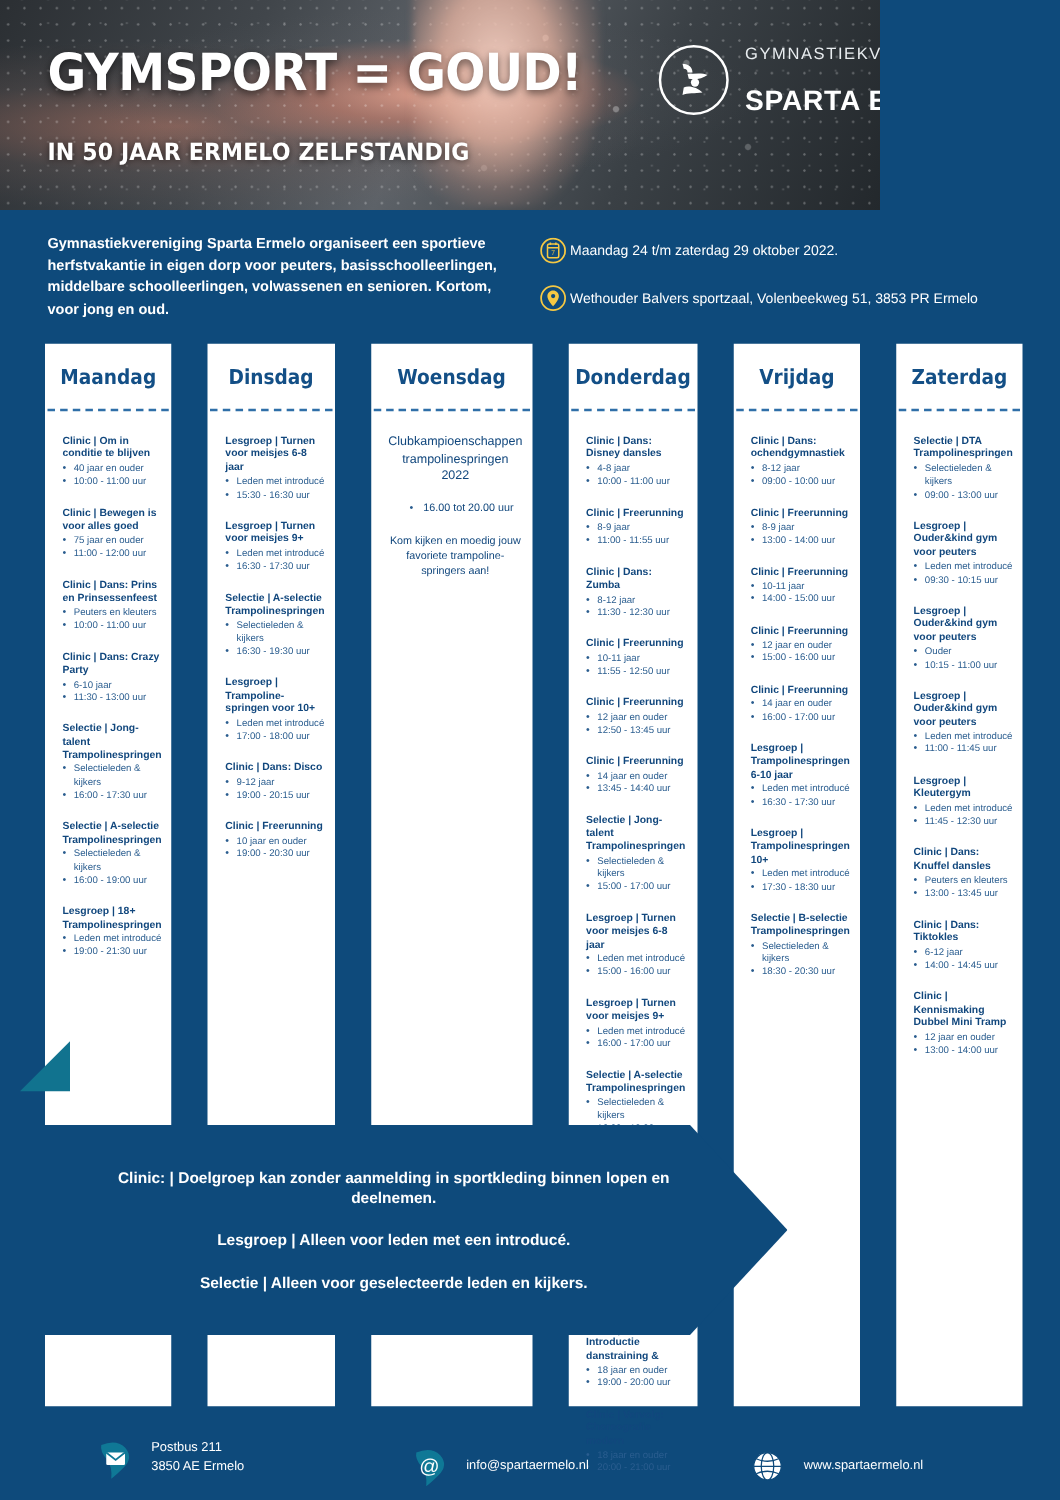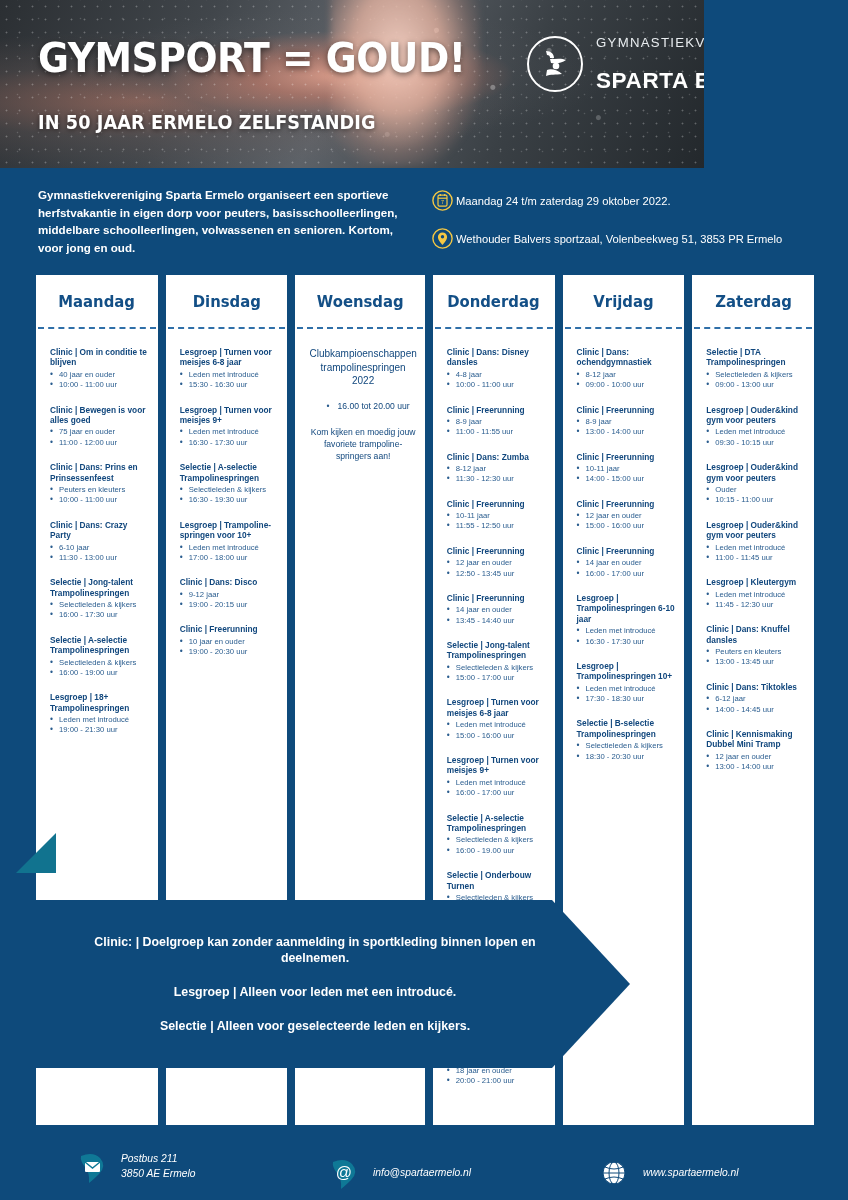--- a/index.html
+++ b/index.html
@@ -73,21 +73,21 @@
   .badge50 svg { position:absolute; left:0; top:0; }
 
   
   .intro { position:absolute; left:38px; top:186px; width:375px; color:#fff; font-size:11.6px; line-height:1.52; font-weight:bold; }
   .meta { position:absolute; left:432px; top:190px; width:400px; }
   .meta-row { display:flex; align-items:center; gap:3px; margin-bottom:17px; }
   .meta-ic { width:21px; height:21px; flex:0 0 21px; border-radius:50%; display:flex; align-items:center; justify-content:center; }
   .meta-tx { color:#fff; font-size:11.2px; white-space:nowrap; }
 
   
-  .grid { position:absolute; left:36px; top:275px; width:778px; height:850px; display:flex; gap:8px; }
+  .grid { position:absolute; left:36px; top:275px; width:778px; height:850px; display:flex; gap:29px; }
   .col { flex:1 1 0; background:#fff; position:relative; }
   .col-head { height:52px; display:flex; align-items:center; justify-content:center; }
   .col-head span { color:#134f86; font-size:16.5px; font-weight:bold; font-family:"DejaVu Sans", sans-serif; transform:scaleX(.9); display:inline-block; }
   .col-sep { border-top:2px dashed #2f6fa8; margin:0 2px; }
   .col-body { padding:18px 8px 10px 14px; }
   .ev { margin-bottom:14px; }
   .ev-t { color:#11477d; font-size:8.3px; font-weight:bold; line-height:1.26; margin-bottom:2px; }
   .ev ul { list-style:none; }
   .ev li { color:#2a5d8f; font-size:7.7px; line-height:1.34; padding-left:9px; position:relative; }
   .ev li::before { content:"•"; position:absolute; left:0; top:-1px; color:#2a5d8f; font-size:8.5px; }
@@ -100,21 +100,21 @@
   
   .teal-tri { position:absolute; left:16px; top:833px; width:0; height:0;
     border-left:40px solid transparent; border-bottom:40px solid #11738f; }
   .legend { position:absolute; left:0px; top:900px; width:630px; height:168px;
     background:#0e4a7b;
     clip-path: polygon(0 0, 552px 0, 630px 84px, 552px 168px, 0 168px);
     display:flex; flex-direction:column; align-items:center; justify-content:center; gap:17px; }
   .legend p { color:#fff; font-size:12.4px; font-weight:bold; text-align:center; line-height:1.34; width:470px; }
 
   
-  .footer { position:absolute; left:0; top:1136px; width:848px; height:64px;font-style:italic; }
+  .footer { position:absolute; left:0; top:1136px; width:848px; height:64px; }
   .f-item { position:absolute; display:flex; align-items:center; gap:13px; }
   .f-ic { width:30px; height:34px; flex:0 0 30px; position:relative; }
   .f-tx { color:#fff; font-size:10.3px; line-height:1.42; white-space:nowrap; }
 </style>
 </head>
 <body>
 
 <div id="poster">
 
   <div class="hero">

